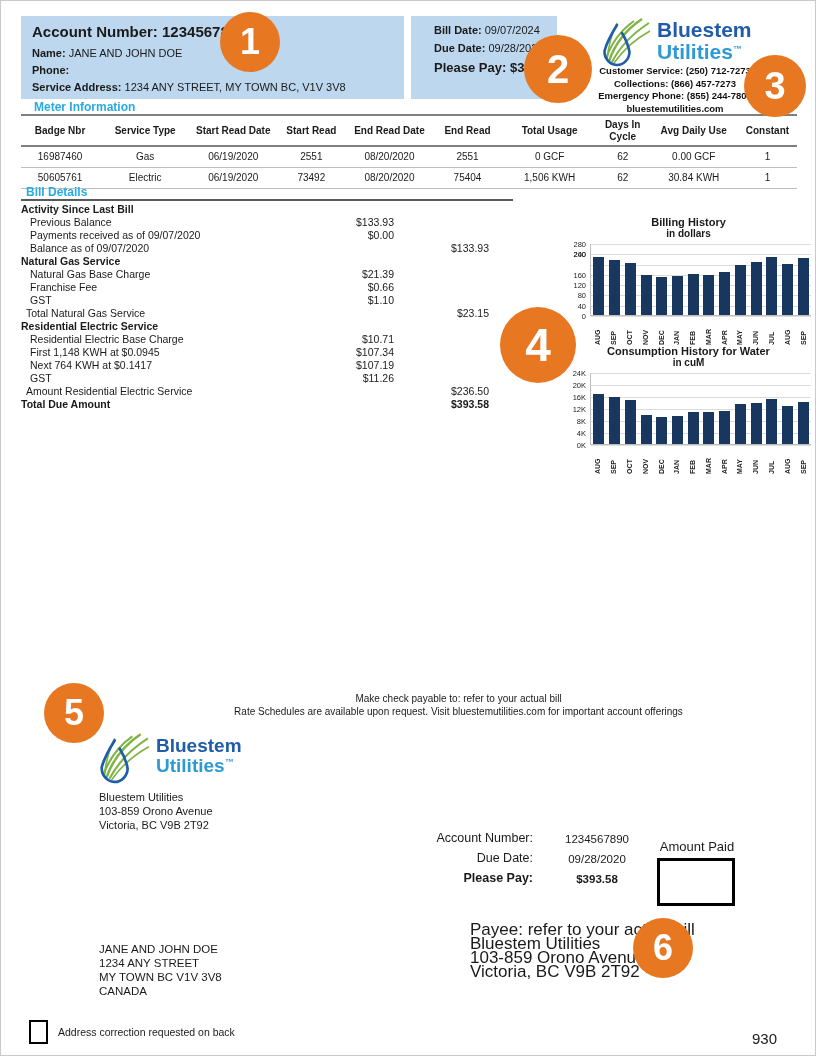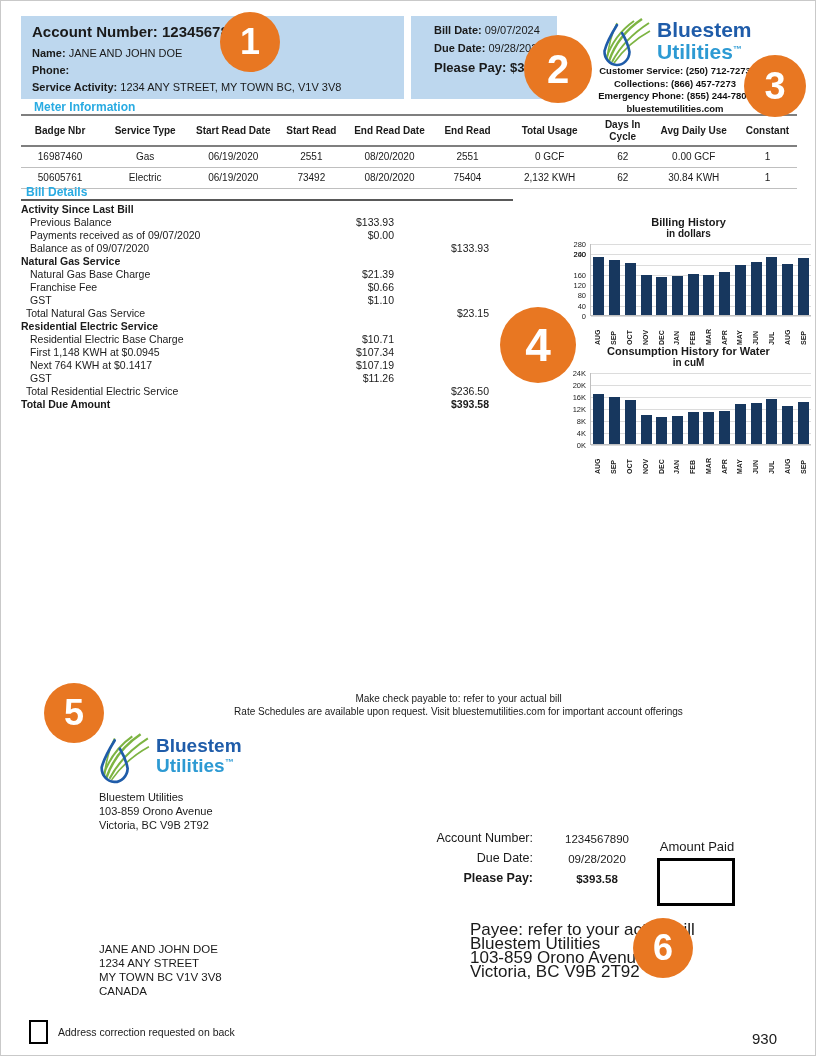--- a/index.html
+++ b/index.html
@@ -91,21 +91,21 @@
 </style>
 </head>
 <body>
 
 <div class="page">
 
   <div id="acct-box" class="blue-box">
     <div class="acct-line1"><span>Account Number:</span> <span>1234567890</span></div>
     <div class="hline"><b>Name:</b> <span>JANE AND JOHN DOE</span></div>
     <div class="hline"><b>Phone:</b> <span></span></div>
-    <div class="hline"><b>Service Activity:</b> <span>1234 ANY STREET, MY TOWN BC, V1V 3V8</span></div>
+    <div class="hline"><b>Service Address:</b> <span>1234 ANY STREET, MY TOWN BC, V1V 3V8</span></div>
   </div>
 
   <div id="date-box" class="blue-box">
     <div class="dline"><b>Bill Date:</b> <span>09/07/2024</span></div>
     <div class="dline"><b>Due Date:</b> <span>09/28/2024</span></div>
     <div class="pay-line"><span>Please Pay:</span> <span>$393.58</span></div>
   </div>
 
   <div class="abs" style="left:599px; top:12px;">
     <div class="logo-row">
@@ -168,21 +168,21 @@
           <td>0.00 GCF</td>
           <td>1</td>
         </tr>
         <tr>
           <td>50605761</td>
           <td>Electric</td>
           <td>06/19/2020</td>
           <td>73492</td>
           <td>08/20/2020</td>
           <td>75404</td>
-          <td>2,132 KWH</td>
+          <td>1,506 KWH</td>
           <td>62</td>
           <td>30.84 KWH</td>
           <td>1</td>
         </tr>
       </tbody>
   </table>
 
   <div class="sec-title" style="left:25px; top:184px;">Bill Details</div>
   <div id="bd-rule" class="abs"></div>
   <div id="bill-rows" class="abs">
@@ -250,21 +250,21 @@
         <span class="bd-label">Next 764 KWH at $0.1417</span>
         <span class="bd-col1">$107.19</span>
         <span class="bd-col2"></span>
       </div>
       <div class="bd-row item">
         <span class="bd-label">GST</span>
         <span class="bd-col1">$11.26</span>
         <span class="bd-col2"></span>
       </div>
       <div class="bd-row total">
-        <span class="bd-label">Total Residential Electric Service</span>
+        <span class="bd-label">Amount Residential Electric Service</span>
         <span class="bd-col1"></span>
         <span class="bd-col2">$236.50</span>
       </div>
       <div class="bd-row grand">
         <span class="bd-label">Total Due Amount</span>
         <span class="bd-col1"></span>
         <span class="bd-col2">$393.58</span>
       </div>
     </div>
 

